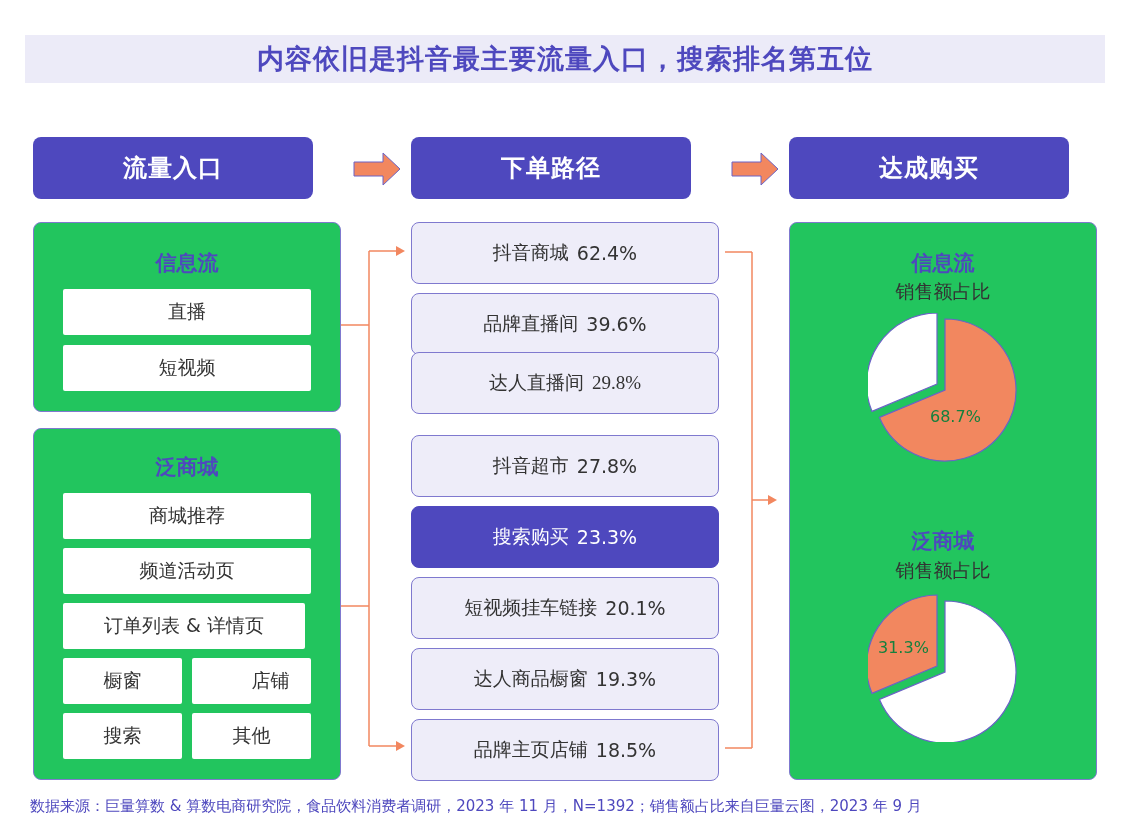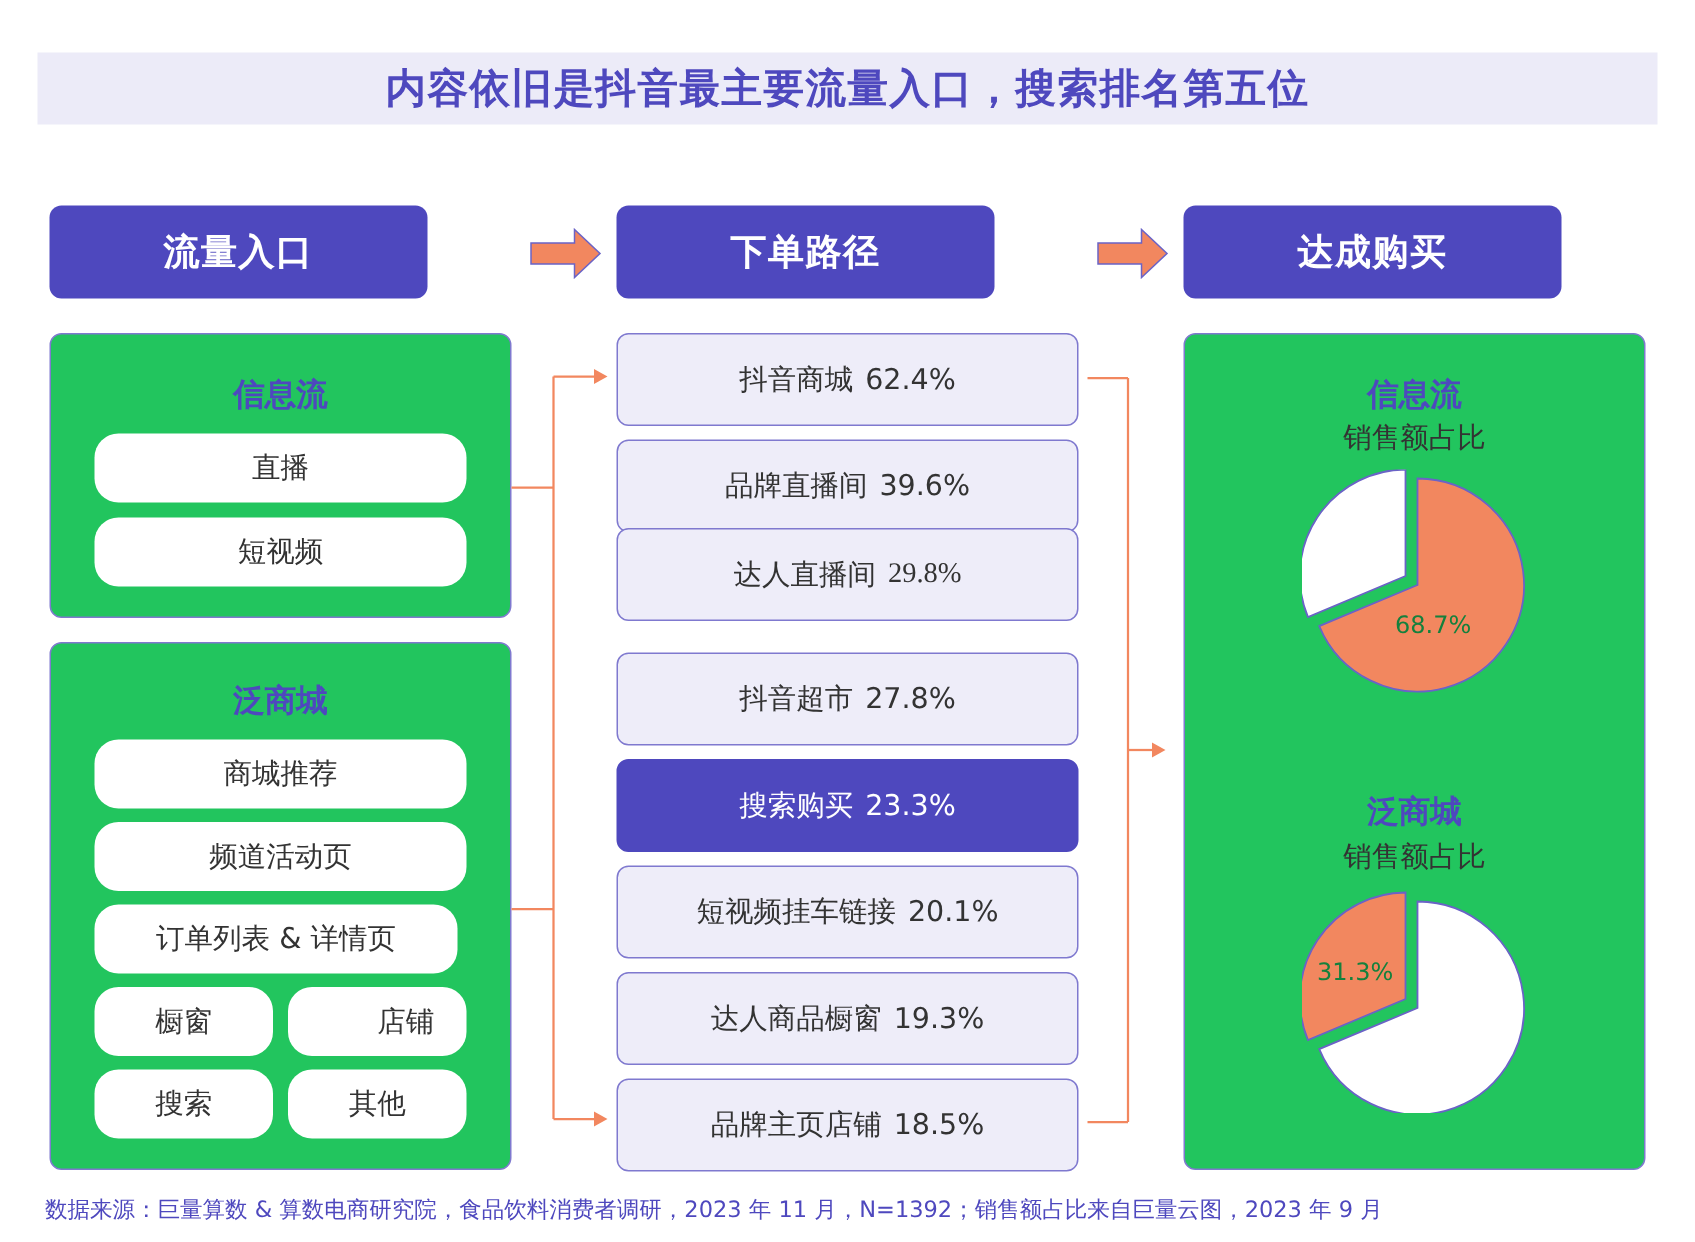--- a/index.html
+++ b/index.html
@@ -3,31 +3,31 @@
 <meta charset="utf-8">
 <style>
   * { box-sizing: border-box; margin: 0; padding: 0; }
   html, body { width: 1130px; height: 828px; background: #ffffff; overflow: hidden; }
   body { position: relative; font-family: "DejaVu Sans", "Liberation Sans", sans-serif; color: #333333; }
 
   .title-band { position: absolute; left: 25px; top: 35px; width: 1080px; height: 48px;
     background: #ECEBF8; display: flex; align-items: center; justify-content: center; }
   .title-band span { font-size: 27px; font-weight: bold; color: #4E48BE; letter-spacing: 1px; }
 
-  .header-bar { position: absolute; top: 137px; height: 62px; width: 252px; border-radius: 8px;
+  .header-bar { position: absolute; top: 137px; height: 62px; width: 280px; border-radius: 8px;
     background: #4E48BE; color: #ffffff; display: flex; align-items: center; justify-content: center;
     font-size: 24px; font-weight: bold; letter-spacing: 1px; text-align: right; }
 
   .flow-arrow { position: absolute; top: 152px; width: 48px; height: 34px; }
 
   .panel { position: absolute; background: #22c55e; border: 1.5px solid #7F79CF; border-radius: 8px; }
   .panel-title { position: absolute; left: 0; right: 0; text-align: center; font-size: 21px; font-weight: bold; color: #4E48BE; }
   .panel-sub { position: absolute; left: 0; right: 0; text-align: center; font-size: 19px; color: #333333; }
 
-  .chip { position: absolute; background: #ffffff; border-radius: 16px; height: 46px;
+  .chip { position: absolute; background: #ffffff; border-radius: 2px; height: 46px;
     display: flex; align-items: center; justify-content: center; font-size: 19px; color: #333333; }
 
   .path-item { position: absolute; left: 411px; width: 308px; height: 62px; border-radius: 8px;
     background: #EEEDF9; border: 1.5px solid #7F79CF; display: flex; align-items: center; justify-content: center;
     font-size: 19px; color: #333333; }
   .path-item.highlight { background: #4E48BE; border-color: #4E48BE; color: #ffffff; }
   .path-item .pct { margin-left: 8px; }
 
   .connectors { position: absolute; left: 0; top: 0; width: 1130px; height: 828px; pointer-events: none; }
 

